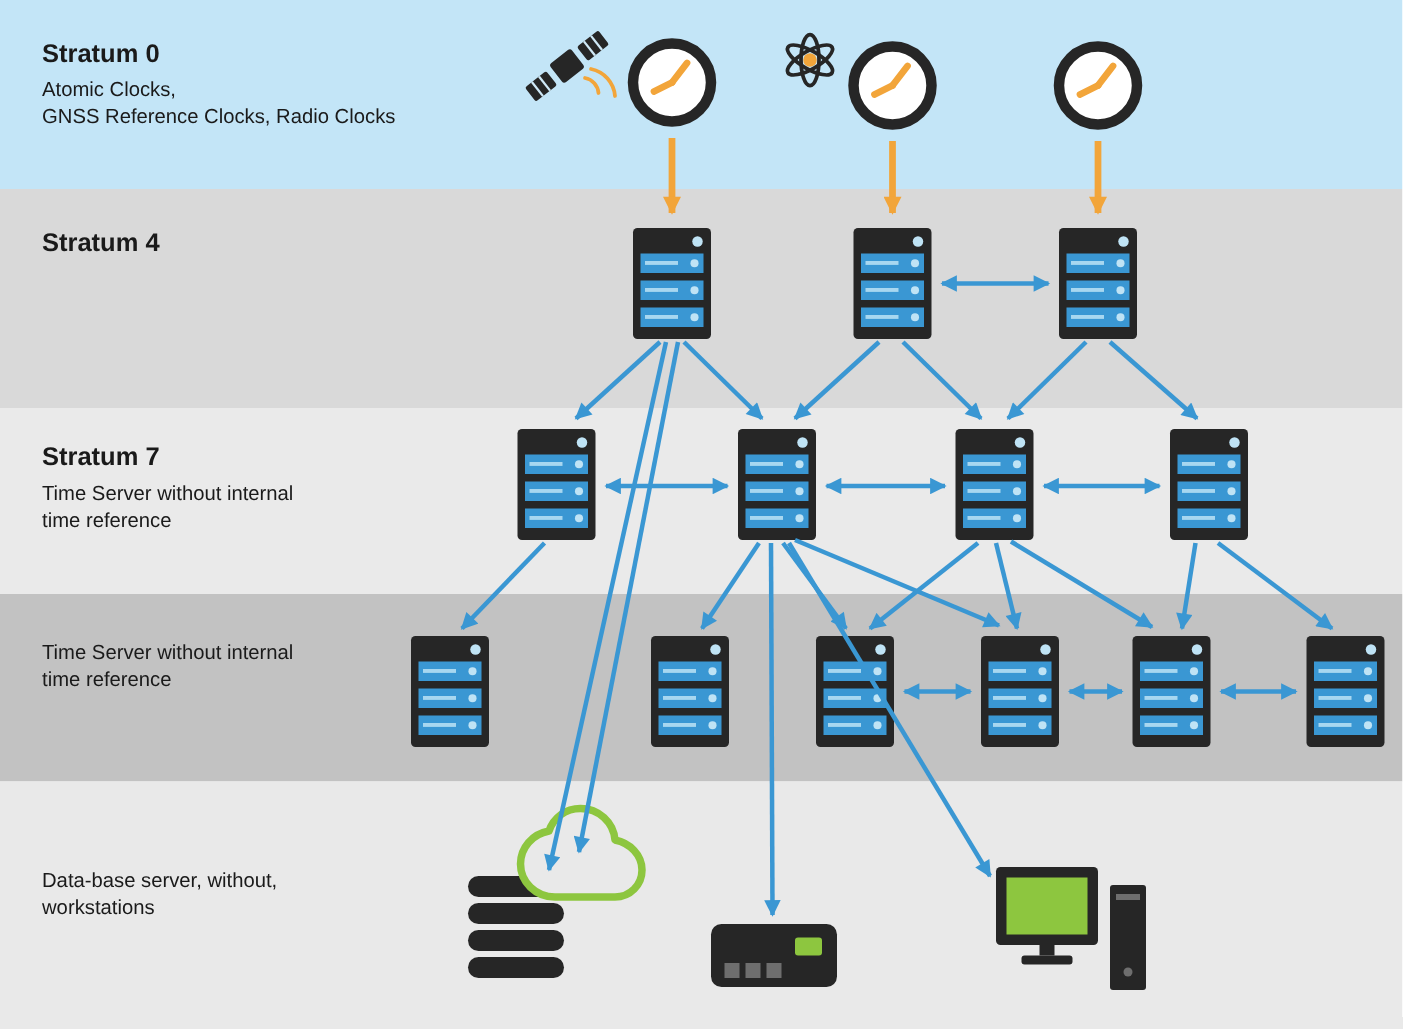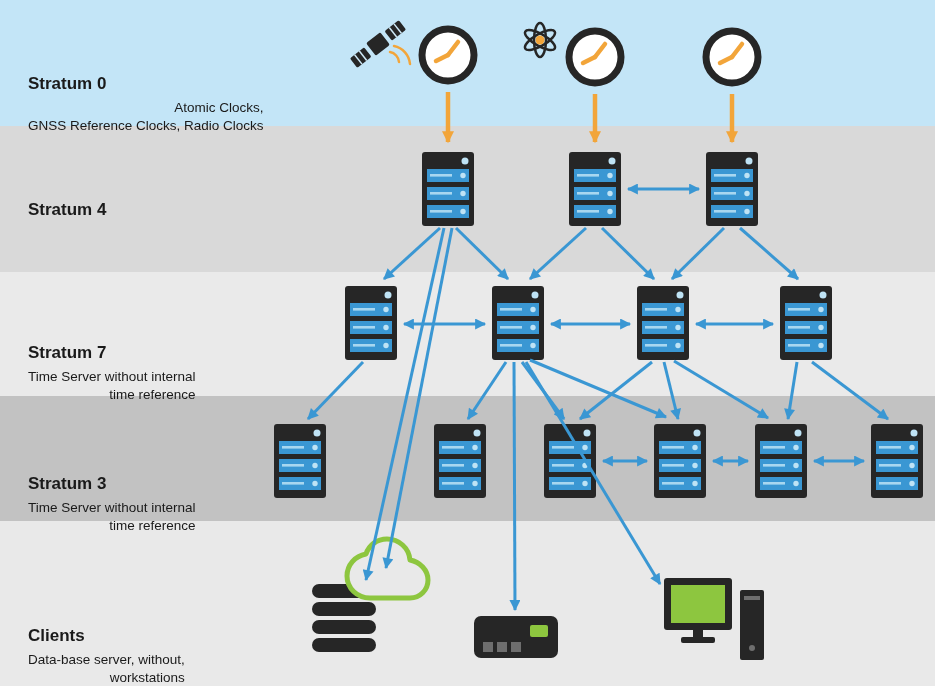--- a/index.html
+++ b/index.html
@@ -5,22 +5,22 @@
   * { margin:0; padding:0; box-sizing:border-box; }
   body { font-family:"Liberation Sans", sans-serif; background:#ffffff; }
   .stage { position:relative; width:935px; height:686px; overflow:hidden; background:#fff; }
   .band { position:absolute; left:0; width:100%; }
   .band.s0 { top:0;   height:126px; background:var(--band0,#c3e5f7); }
   .band.s1 { top:126px; height:146px; background:var(--band1,#d9d9d9); }
   .band.s2 { top:272px; height:124px; background:var(--band2,#eaeaea); }
   .band.s3 { top:396px; height:125px; background:var(--band3,#c2c2c2); }
   .band.s4 { top:521px; height:165px; background:var(--band4,#e9e9e9); }
   .band-label { position:absolute; left:28px; color:var(--text,#1a1a1a); z-index:2; }
-  .band-title { font-size:17px; font-weight:bold; margin-bottom:5px;margin-top:48px; }
-  .band-desc { font-size:13.5px; line-height:1.34; white-space:pre-line;text-align:right; }
+  .band-title { font-size:17px; font-weight:bold; margin-bottom:5px; }
+  .band-desc { font-size:13.5px; line-height:1.34; white-space:pre-line; }
   svg.overlay { position:absolute; inset:0; z-index:1; }
   .dark   { fill:var(--dark,#262626); }
   .bay    { fill:var(--blue,#3a97d3); }
   .dot    { fill:var(--baydot,#bfe3f5); }
   .stripe { fill:#a8d7f0; }
   .arrow   { stroke:var(--blue,#3a97d3); stroke-width:3; fill:none; }
   .arrow-o { stroke:var(--orange,#f2a53a); stroke-width:4.5; fill:none; }
   .loop   { stroke:var(--dark,#262626); stroke-width:2.5; fill:none; }
   .hand   { stroke:var(--orange,#f2a53a); stroke-width:4.5; stroke-linecap:round; }
   .wave   { stroke:var(--orange,#f2a53a); stroke-width:2.5; fill:none; stroke-linecap:round; }
@@ -47,26 +47,24 @@
   </div>
   <div class="band-label" style="top:152px">
     <div class="band-title">Stratum 4</div>
   </div>
   <div class="band-label" style="top:295px">
     <div class="band-title">Stratum 7</div>
     <div class="band-desc">Time Server without internal
 time reference</div>
   </div>
   <div class="band-label" style="top:426px">
-    <div class="band-title">Stratum 3</div>
     <div class="band-desc">Time Server without internal
 time reference</div>
   </div>
   <div class="band-label" style="top:578px">
-    <div class="band-title">Clients</div>
     <div class="band-desc">Data-base server, without,
 workstations</div>
   </div>
 
   <svg class="overlay" width="935" height="686" viewBox="0 0 935 686">
     <defs>
       <marker id="mb" viewBox="0 0 10 10" refX="9" refY="5" markerWidth="12" markerHeight="11" orient="auto-start-reverse" markerUnits="userSpaceOnUse">
         <path d="M0,0 L10,5 L0,10 z" style="fill:var(--blue,#3a97d3)"></path>
       </marker>
       <marker id="mo" viewBox="0 0 10 10" refX="9" refY="5" markerWidth="13" markerHeight="12" orient="auto" markerUnits="userSpaceOnUse">

